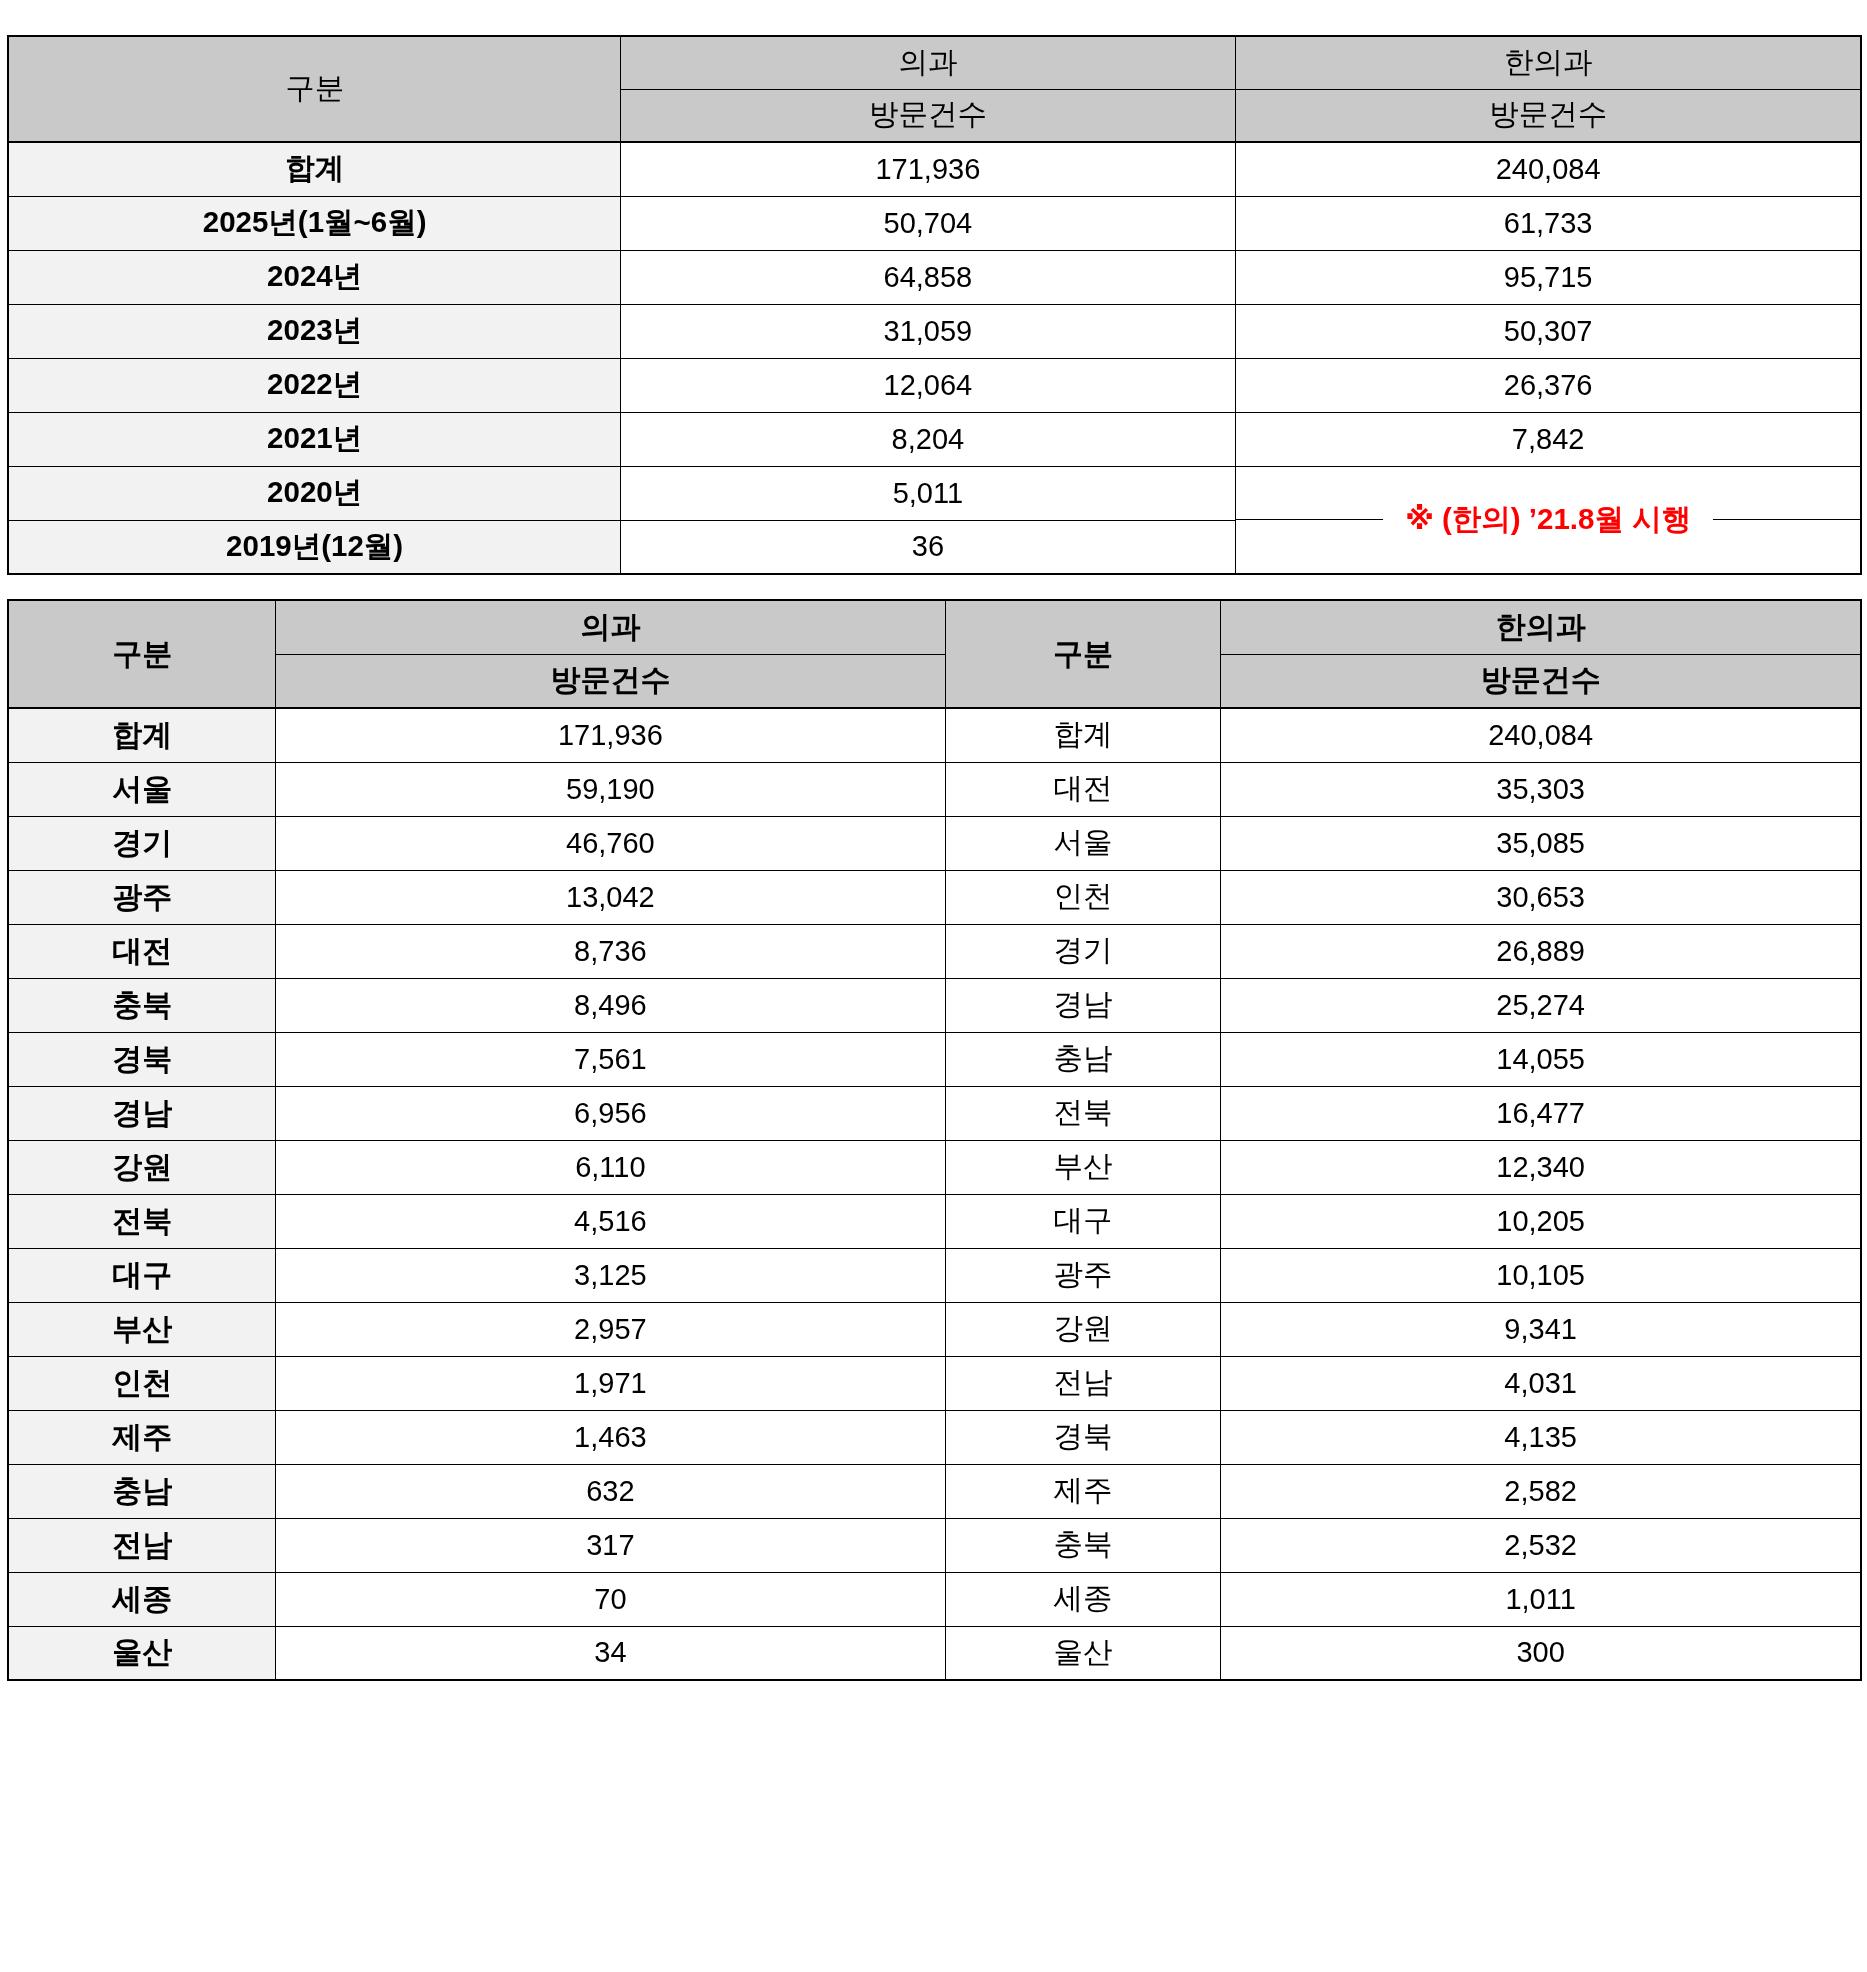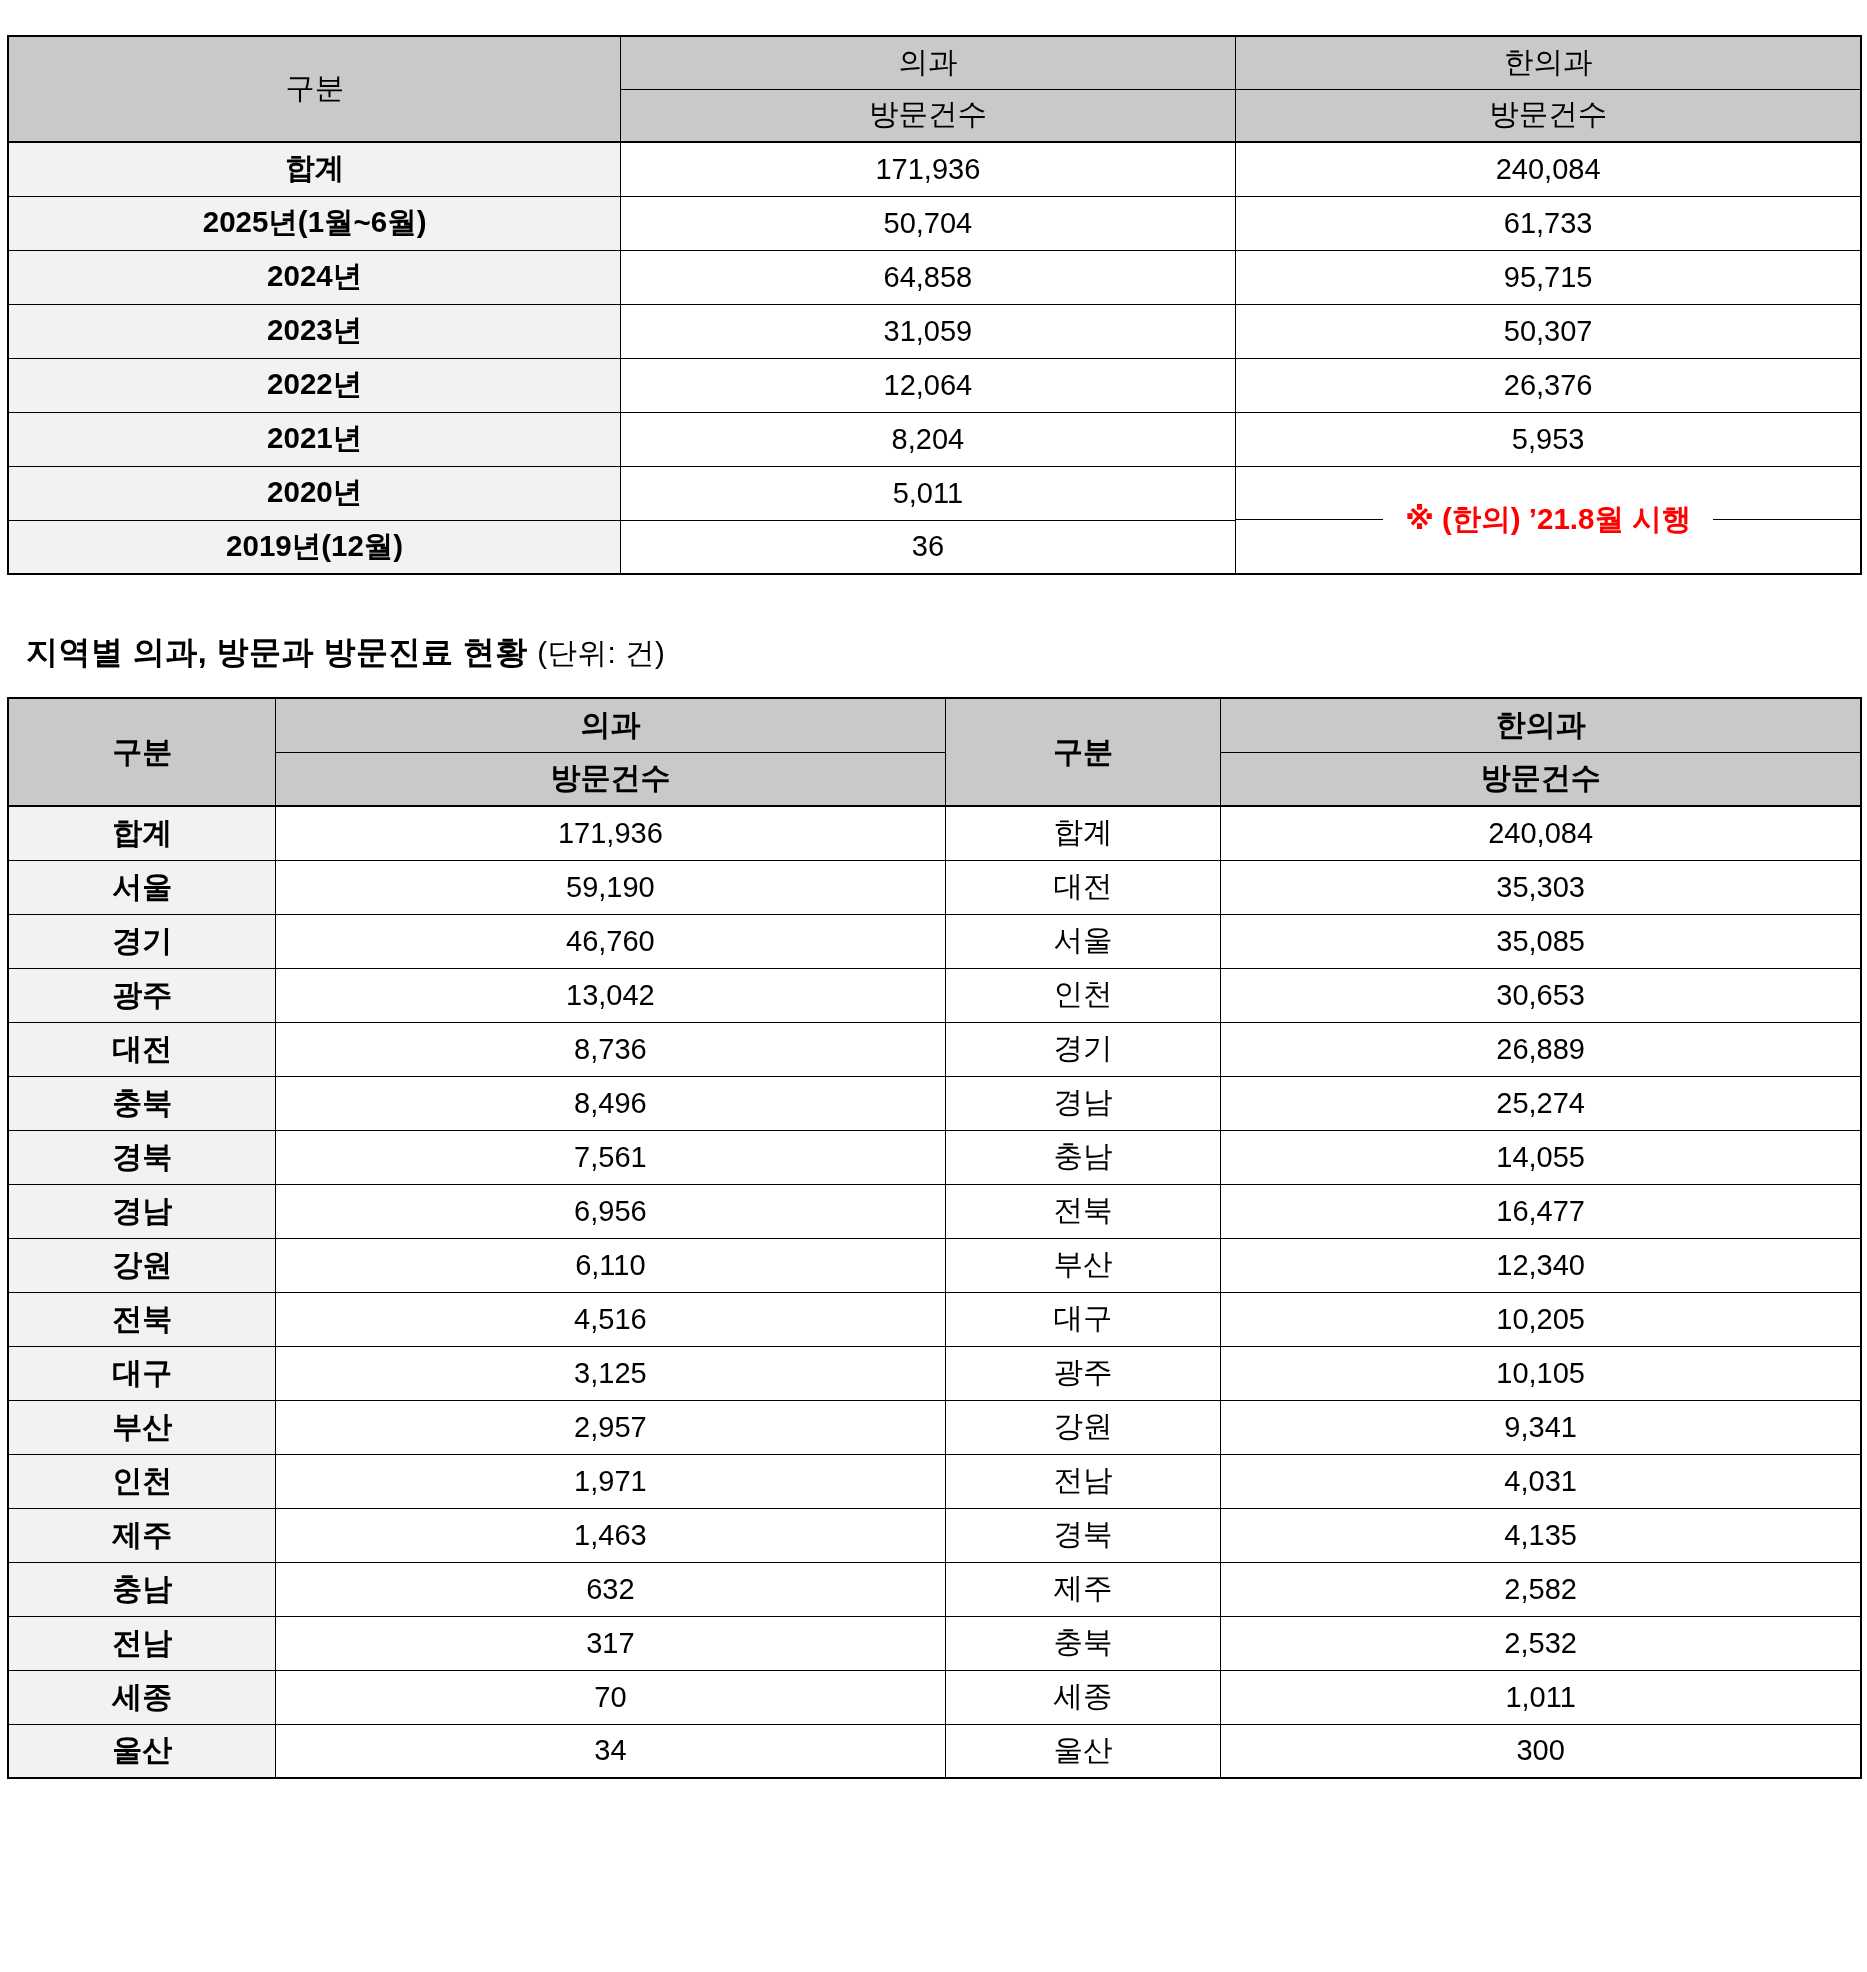--- a/index.html
+++ b/index.html
@@ -101,35 +101,34 @@
       <td class="val">50,307</td>
     </tr>
     <tr class="d">
       <td class="lbl">2022년</td>
       <td class="val">12,064</td>
       <td class="val">26,376</td>
     </tr>
     <tr class="d">
       <td class="lbl">2021년</td>
       <td class="val">8,204</td>
-      <td class="val">5,953</td>
+      <td class="val">7,842</td>
     </tr>
     <tr class="d">
       <td class="lbl">2020년</td>
       <td class="val">5,011</td>
       <td class="note-cell" rowspan="2"><span class="note-text">※ (한의) ’21.8월 시행</span></td>
     </tr>
     <tr class="d">
       <td class="lbl">2019년(12월)</td>
       <td class="val">36</td>
     </tr>
   </tbody>
     </table>
 
-  <h1 class="tbl-title title2"><span>지역별 의과, 방문과 방문진료 현황</span> <span class="unit">(단위: 건)</span></h1>
 
   <table class="data t2">
     <colgroup>
         <col style="width:267px">
         <col style="width:670px">
         <col style="width:275px">
         <col style="width:641px">
       </colgroup>
     <tbody>
         <tr class="h">

